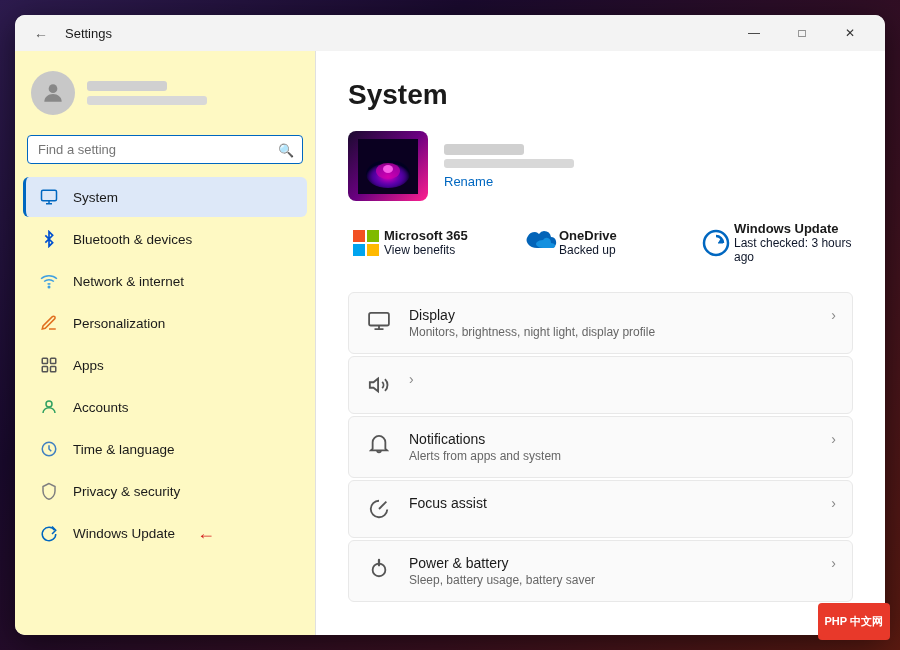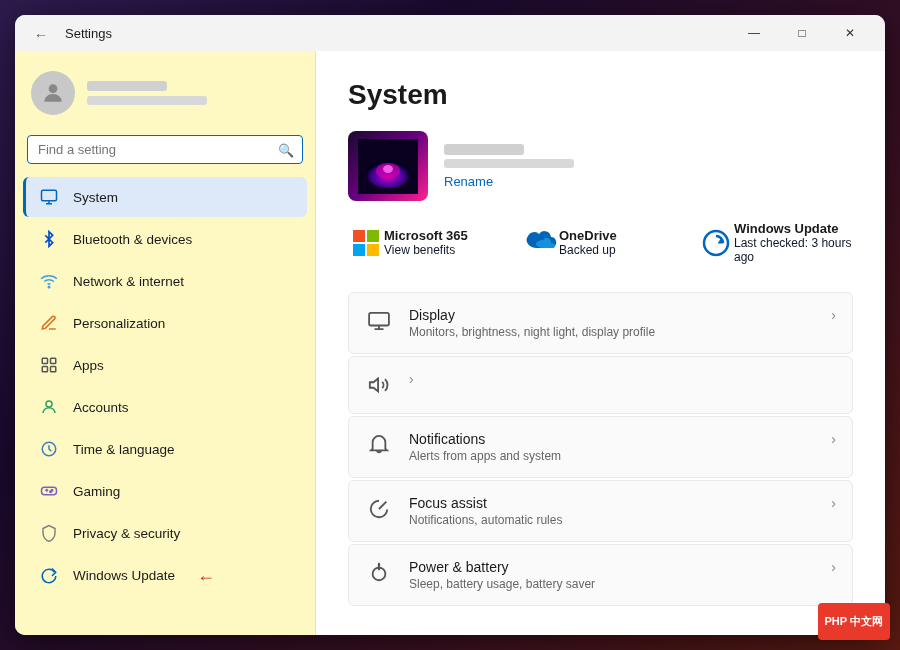--- a/index.html
+++ b/index.html
@@ -409,31 +409,20 @@
       <div class="nav-item">
         <div class="nav-icon">
           <svg width="18" height="18" viewBox="0 0 24 24" fill="none" stroke="#4080c0" stroke-width="2">
               <circle cx="12" cy="12" r="9"></circle>
               <path d="M12 7v5l3 3"></path>
             </svg>
         </div>
         <span class="nav-label">Time &amp; language</span>
       </div>
 
-      <div class="nav-item">
-        <div class="nav-icon">
-          <svg width="18" height="18" viewBox="0 0 24 24" fill="none" stroke="#8060c0" stroke-width="2">
-              <rect x="2" y="7" width="20" height="10" rx="4"></rect>
-              <path d="M7 11h4M9 9v4"></path>
-              <circle cx="16" cy="11" r="1" fill="#8060c0"></circle>
-              <circle cx="14" cy="13" r="1" fill="#8060c0"></circle>
-            </svg>
-        </div>
-        <span class="nav-label">Gaming</span>
-      </div>
 
 
       <div class="nav-item">
         <div class="nav-icon">
           <svg width="18" height="18" viewBox="0 0 24 24" fill="none" stroke="#808080" stroke-width="2">
               <path d="M12 2L4 6v6c0 5.25 3.75 10.15 8 11 4.25-.85 8-5.75 8-11V6z"></path>
             </svg>
         </div>
         <span class="nav-label">Privacy &amp; security</span>
       </div>
@@ -565,21 +554,20 @@
 
         <div class="settings-item">
           <div class="settings-item-icon">
             <svg width="22" height="22" viewBox="0 0 24 24">
                 <path d="M21 12.5 A9 9 0 1 1 12 3" fill="none" stroke="#555" stroke-width="2"></path>
                 <path d="M12 12 L20 4" stroke="#555" stroke-width="2"></path>
               </svg>
           </div>
           <div class="settings-item-text">
             <div class="settings-item-title">Focus assist</div>
-            <div class="settings-item-sub">Notifications, automatic rules</div>
           </div>
           <span class="settings-item-chevron">›</span>
         </div>
 
         <div class="settings-item">
           <div class="settings-item-icon">
             <svg width="20" height="22" viewBox="0 0 22 24">
                 <circle cx="11" cy="13" r="7" fill="none" stroke="#555" stroke-width="2"></circle>
                 <path d="M11 2 L11 8" stroke="#555" stroke-width="2.5" stroke-linecap="round"></path>
               </svg>

